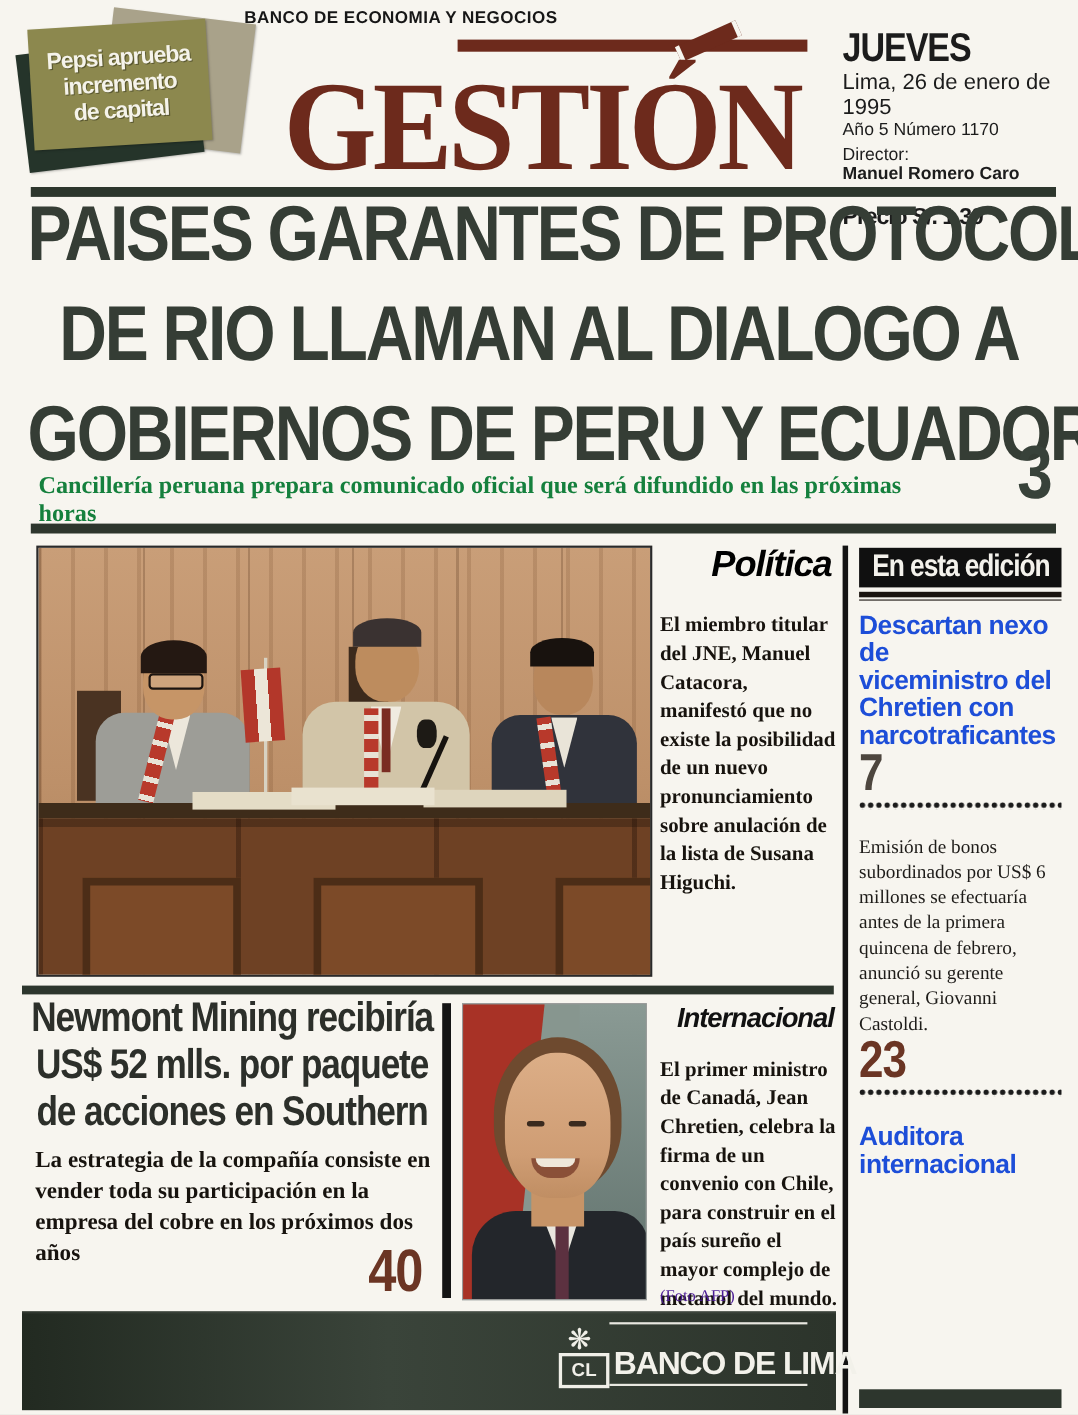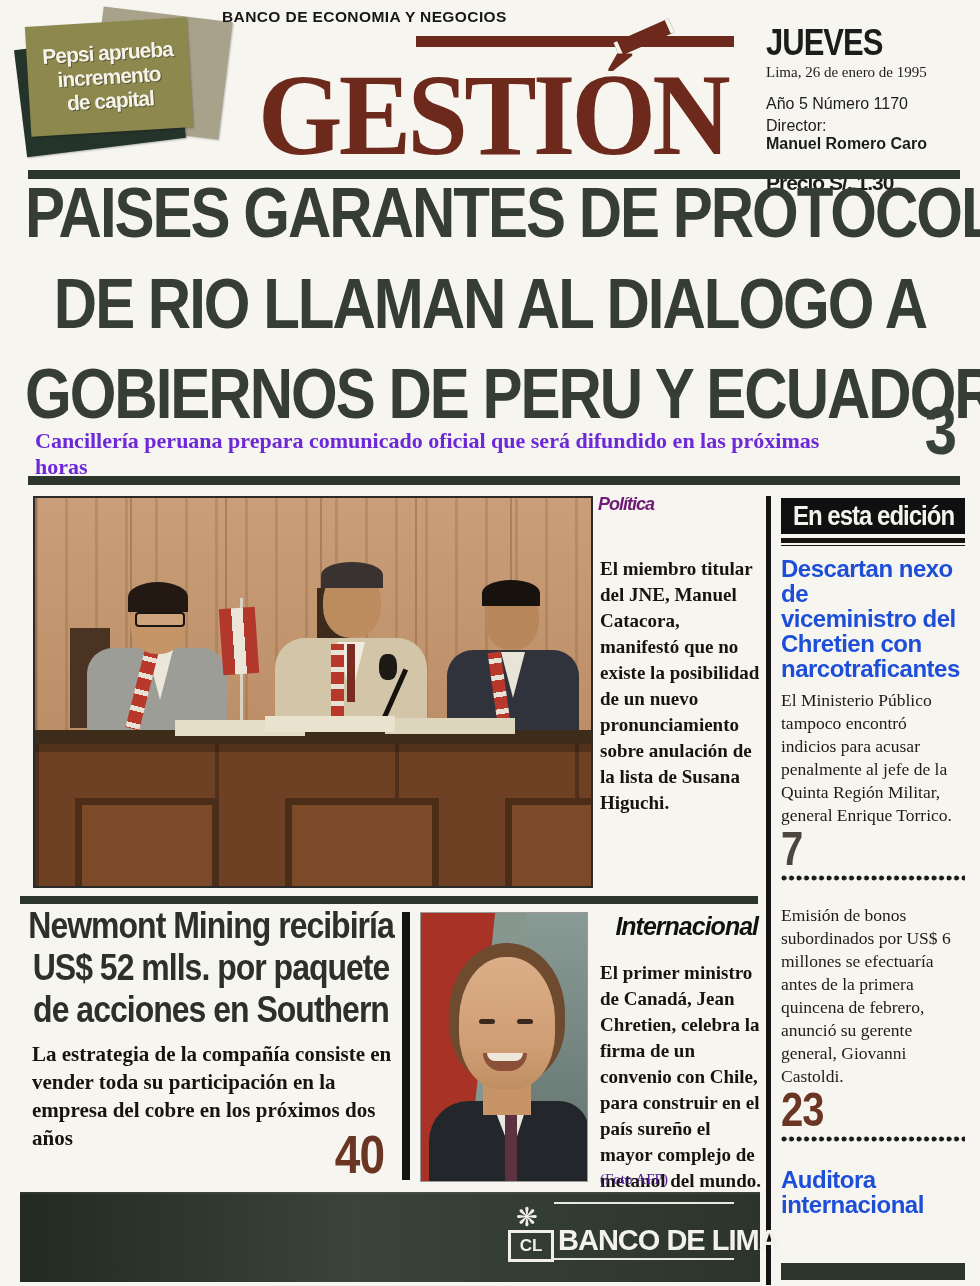--- a/index.html
+++ b/index.html
@@ -54,36 +54,36 @@
   <div class="abs" style="left:258px;top:34px;width:478px;height:130px;">
     <div class="logo-bar"></div>
     <div class="logo-accent"></div>
     <div class="abs" style="left:0;top:24px;">
       <span class="logo-text">GESTIÓN</span>
     </div>
   </div>
 
   <div class="abs" style="left:766px;top:26px;width:200px;">
     <div class="cond sy" style="font-weight:bold;font-size:31px;">JUEVES</div>
-    <div class="serif" style="font-family:Liberation Serif, serif;font-size:15px;margin-top:2px;">Lima, 26 de enero de 1995</div>
-    <div style="font-size:16px;margin-top:14px;">Año 5  Número 1170</div>
+    <div class="serif" style="font-family:Liberation Sans, sans-serif;font-size:20px;margin-top:2px;">Lima, 26 de enero de 1995</div>
+    <div style="font-size:16px;margin-top:0;">Año 5  Número 1170</div>
     <div style="font-size:16px;margin-top:4px;">Director:</div>
     <div style="font-size:16px;font-weight:bold;">Manuel Romero Caro</div>
     <div class="cond" style="font-weight:bold;font-size:21px;margin-top:18px;">Precio S/. 1.30</div>
   </div>
 
   <div class="abs rule" style="left:28px;top:170px;width:932px;height:9px;"></div>
 
   <div class="abs headline sy" style="left:25px;top:190px;width:930px;text-align:center;">
       <div>PAISES GARANTES DE PROTOCOLO</div>
       <div>DE RIO LLAMAN AL DIALOGO A</div>
       <div>GOBIERNOS DE PERU Y ECUADOR</div>
     </div>
 
-  <div class="abs serif" style="left:35px;top:428px;width:840px;font-weight:bold;font-size:22px;color:#6d28d9;">Cancillería peruana prepara comunicado oficial que será difundido en las próximas horas</div>
+  <div class="abs serif" style="left:35px;top:428px;width:840px;font-weight:bold;font-size:22px;color:#15803d;">Cancillería peruana prepara comunicado oficial que será difundido en las próximas horas</div>
 
   <div class="abs pagenum sy" style="left:900px;top:402px;width:56px;font-size:58px;color:#38423a;">3</div>
 
   <div class="abs rule" style="left:28px;top:476px;width:932px;height:9px;"></div>
 
   <div class="abs" style="left:33px;top:496px;width:556px;height:388px;border:2px solid #2a2a2a;overflow:hidden;
               background:linear-gradient(180deg,#c99e78 0%,#bd9069 55%,#a87f58 100%);">
     <div class="ph" style="inset:0;
          background:repeating-linear-gradient(90deg,rgba(92,52,22,.16) 0 3px,transparent 3px 30px),
                     repeating-linear-gradient(90deg,rgba(60,30,10,.22) 0 2px,transparent 2px 95px);"></div>
@@ -121,39 +121,38 @@
     <div class="ph" style="left:230px;top:218px;width:130px;height:16px;background:#e9e2cf;box-shadow:120px 2px 0 #ded5bd,-90px 4px 0 #e4dcc6;"></div>
     <div class="ph" style="left:0;top:246px;width:100%;height:142px;
          background:#6e4124;
          background-image:repeating-linear-gradient(90deg,rgba(30,14,6,.35) 0 4px,transparent 4px 180px),
                           linear-gradient(180deg,rgba(0,0,0,.25) 0 8px,transparent 8px);"></div>
     <div class="ph" style="left:40px;top:300px;width:130px;height:88px;border:7px solid #4c2d17;background:#7c4a28;"></div>
     <div class="ph" style="left:250px;top:300px;width:140px;height:88px;border:7px solid #4c2d17;background:#7c4a28;"></div>
     <div class="ph" style="left:470px;top:300px;width:80px;height:88px;border:7px solid #4c2d17;background:#7c4a28;"></div>
   </div>
 
-  <div class="abs cond" style="left:598px;top:494px;width:158px;font-weight:bold;font-style:italic;font-size:18px;color:#701a75;">Política</div>
+  <div class="abs cond" style="left:598px;top:494px;width:158px;text-align:right;font-weight:bold;font-style:italic;font-size:33px;color:#000000;">Política</div>
   <div class="abs serif" style="left:600px;top:556px;width:160px;font-weight:bold;font-size:19px;line-height:26px;color:#17130e;">El miembro titular del JNE, Manuel Catacora, manifestó que no existe la posibilidad de un nuevo pronunciamiento sobre anulación de la lista de Susana Higuchi.</div>
 
   <div class="abs" style="left:766px;top:496px;width:5px;height:789px;background:#131313;"></div>
 
   <div class="abs" style="left:781px;top:498px;width:184px;">
     <div style="background:#101010;color:#f4f2ec;height:36px;display:flex;align-items:center;padding-left:12px;">
       <span class="cond sy" style="font-weight:bold;font-size:24px;">En esta edición</span>
     </div>
     <div style="margin-top:4px;border-top:5px solid #1a1510;border-bottom:1px solid #1a1510;height:2px;"></div>
 
     <div style="margin-top:10px;">
       <div class="sbar-head">
           <div>Descartan nexo de</div>
           <div>viceministro del</div>
           <div>Chretien con</div>
           <div>narcotraficantes</div>
         </div>
-      <div class="sbar-body" style="margin-top:8px;">El Ministerio Público tampoco encontró indicios para acusar penalmente al jefe de la Quinta Región Militar, general Enrique Torrico.</div>
       <div class="pagenum sy" style="font-size:40px;color:#4d463e;margin-top:2px;">7</div>
       <div class="dots" style="margin-top:6px;"></div>
     </div>
 
     <div style="margin-top:22px;">
       <div class="sbar-body" style="margin-top:10px;">Emisión de bonos subordinados por US$ 6 millones se efectuaría antes de la primera quincena de febrero, anunció su gerente general, Giovanni Castoldi.</div>
       <div class="pagenum sy" style="font-size:40px;color:#6b3524;margin-top:2px;">23</div>
       <div class="dots" style="margin-top:6px;"></div>
     </div>
 

